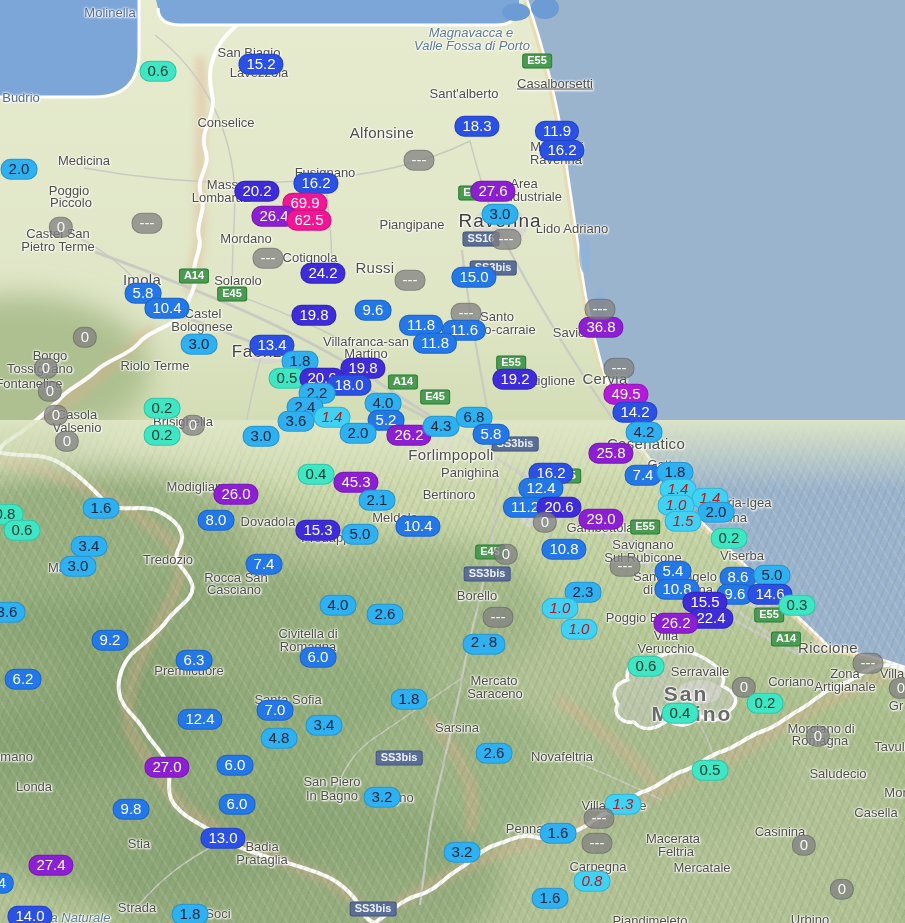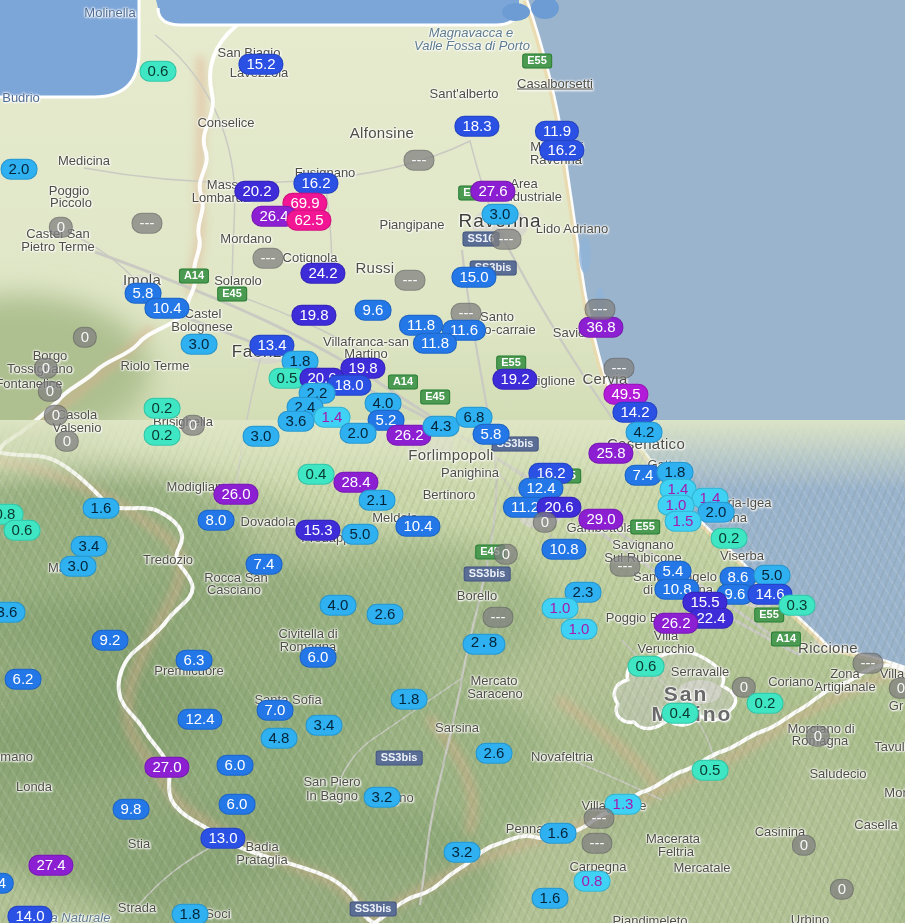--- a/index.html
+++ b/index.html
@@ -24,21 +24,21 @@
   
   .road{position:absolute;transform:translate(-50%,-50%);font-size:11px;font-weight:bold;
     padding:1px 5px;border-radius:3px;color:#fff;white-space:nowrap;line-height:1.2;}
   .road.green{background:#4a9a52;box-shadow:inset 0 0 0 1px #2e7d36;}
   .road.navy{background:#5a6d94;box-shadow:inset 0 0 0 1px #46587e;color:#eef2fa;}
   
   .badge{position:absolute;transform:translate(-50%,-50%);font-size:15px;line-height:1.1;
     padding:2px 8px;border-radius:10px;white-space:nowrap;
     box-shadow:inset 0 0 0 1px rgba(0,0,0,.16);}
   .badge.t{background:#3ee6c4;color:#09382e;}
-  .badge.c{background:#3fd2f5;color:#a21caf;}
+  .badge.c{background:#3fd2f5;color:#b91c1c;font-style:italic;}
   .badge.s{background:#2fb0f0;color:#032438;}
   .badge.b{background:#2477e6;color:#fff;}
   .badge.r{background:#2b50e4;color:#fff;}
   .badge.i{background:#3e2cd8;color:#fff;}
   .badge.p{background:#8c1fd2;color:#fff;}
   .badge.v{background:#b21bd8;color:#fff;}
   .badge.m{background:#f21694;color:#fff;}
   .badge.g{background:rgba(128,128,128,.74);color:#f7f7f7;}
 </style>
 </head>
@@ -213,21 +213,21 @@
       <div class="place " style="left: 562px; top: 756px;">Novafeltria</div>
       <div class="place " style="left: 534px; top: 828px;">Pennabilli</div>
       <div class="place " style="left: 598px; top: 866px;">Carpegna</div>
       <div class="place " style="left: 614px; top: 805px;">Villagrande</div>
       <div class="place " style="left: 673px; top: 838px;">Macerata</div>
       <div class="place " style="left: 676px; top: 851px;">Feltria</div>
       <div class="place " style="left: 702px; top: 867px;">Mercatale</div>
       <div class="place " style="left: 650px; top: 920px;">Piandimeleto</div>
       <div class="place " style="left: 810px; top: 919px;">Urbino</div>
       <div class="place " style="left: 780px; top: 831px;">Casinina</div>
-      <div class="place " style="left: 876px; top: 812px; margin-top: 12px;">Casella</div>
+      <div class="place " style="left: 876px; top: 812px;">Casella</div>
       <div class="place " style="left: 838px; top: 773px;">Saludecio</div>
       <div class="place " style="left: 821px; top: 728px;">Morciano di</div>
       <div class="place " style="left: 820px; top: 740px;">Romagna</div>
       <div class="place " style="left: 896px; top: 746px;">Tavullia</div>
       <div class="place " style="left: 897px; top: 792px;">Mon</div>
       <div class="place " style="left: 896px; top: 705px; border-radius: 7px;">Gr</div>
       <div class="place " style="left: 892px; top: 673px;">Villa</div>
       <div class="place " style="left: 791px; top: 681px;">Coriano</div>
       <div class="place " style="left: 845px; top: 673px;">Zona</div>
       <div class="place " style="left: 845px; top: 686px;">Artigianale</div>
@@ -351,21 +351,21 @@
       <div class="badge b" style="left: 541px; top: 488px;">12.4</div>
       <div class="badge b" style="left: 525px; top: 507px;">11.2</div>
       <div class="badge i" style="left: 559px; top: 507px;">20.6</div>
       <div class="badge g" style="left: 545px; top: 522px;">0</div>
       <div class="badge p" style="left: 601px; top: 519px;">29.0</div>
       <div class="badge b" style="left: 564px; top: 549px;">10.8</div>
       <div class="badge g" style="left: 506px; top: 554px;">0</div>
       <div class="badge g" style="left: 625px; top: 566px;">---</div>
       <div class="badge g" style="left: 498px; top: 617px;">---</div>
       <div class="badge t" style="left: 316px; top: 474px;">0.4</div>
-      <div class="badge p" style="left: 356px; top: 482px;">28.4</div>
+      <div class="badge p" style="left: 356px; top: 482px;">45.3</div>
       <div class="badge s" style="left: 377px; top: 500px;">2.1</div>
       <div class="badge i" style="left: 318px; top: 530px;">15.3</div>
       <div class="badge s" style="left: 360px; top: 534px;">5.0</div>
       <div class="badge b" style="left: 418px; top: 526px;">10.4</div>
       <div class="badge s" style="left: 583px; top: 592px;">2.3</div>
       <div class="badge c" style="left: 560px; top: 608px;">1.0</div>
       <div class="badge c" style="left: 579px; top: 629px;">1.0</div>
       <div class="badge s" style="left: 338px; top: 605px;">4.0</div>
       <div class="badge s" style="left: 385px; top: 614px;">2.6</div>
       <div class="badge s" style="left: 484px; top: 644px; font-family: Liberation Mono, monospace;">2.8</div>

